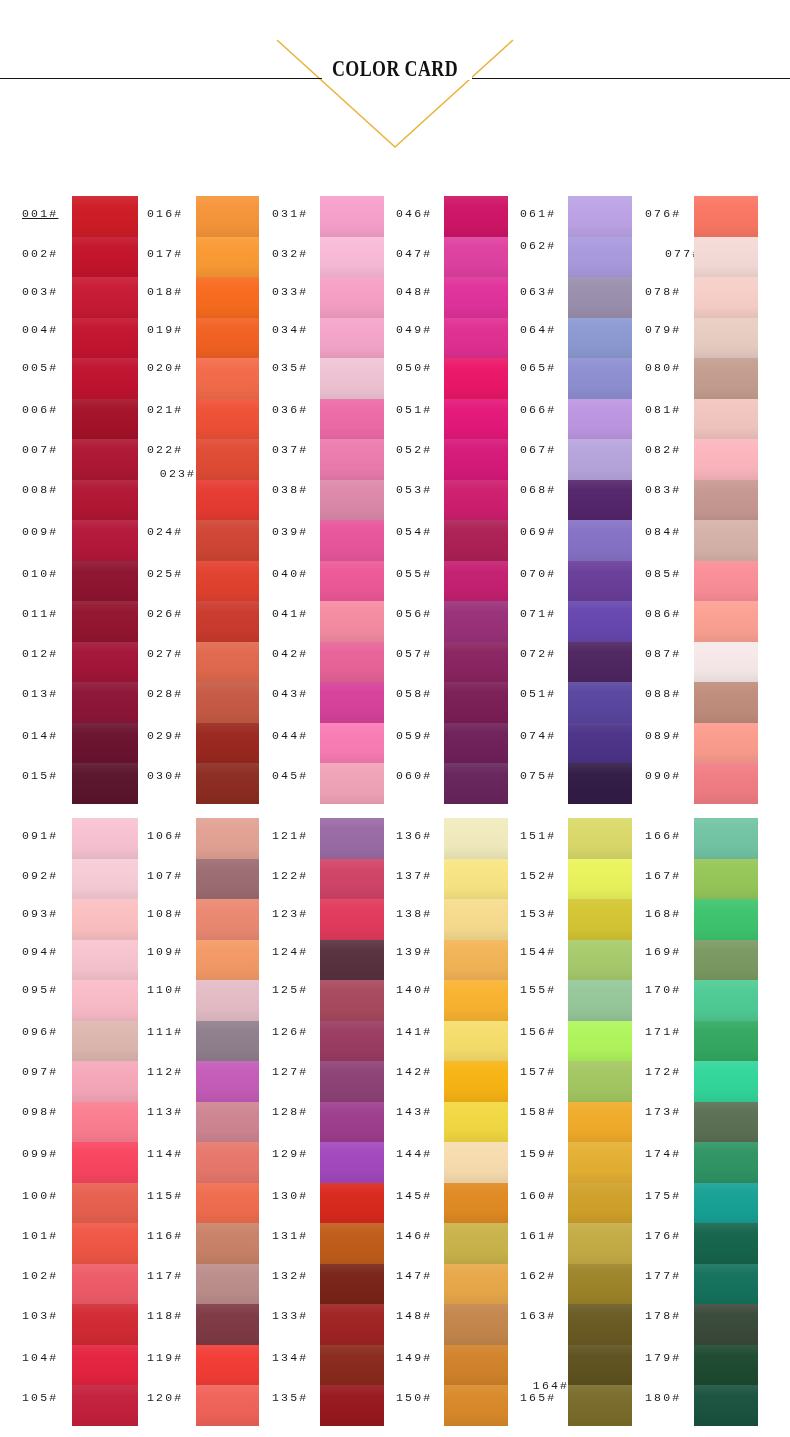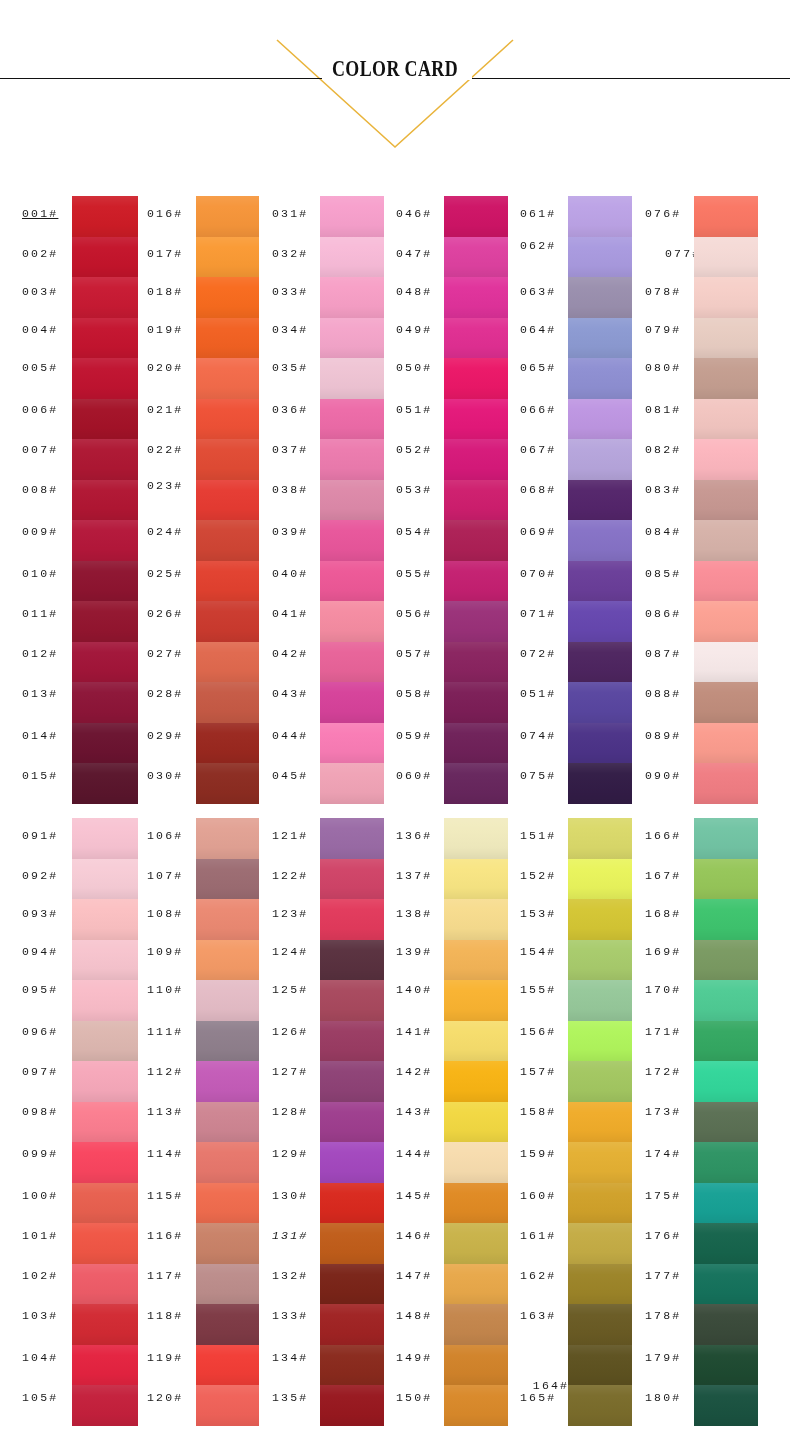--- a/index.html
+++ b/index.html
@@ -171,21 +171,21 @@
     </div>
     <div class="group" style="left: 0px;">
       <div class="labels" style="left: 147px;">
         <div class="label" style="top: 12px;">016#</div>
         <div class="label" style="top: 52px;">017#</div>
         <div class="label" style="top: 90px;">018#</div>
         <div class="label" style="top: 128px;">019#</div>
         <div class="label" style="top: 166px;">020#</div>
         <div class="label" style="top: 208px;">021#</div>
         <div class="label" style="top: 248px;">022#</div>
-        <div class="label" style="top: 284px;">023#</div>
+        <div class="label" style="top: 272px; text-align: center;">023#</div>
         <div class="label" style="top: 330px;">024#</div>
         <div class="label" style="top: 372px;">025#</div>
         <div class="label" style="top: 412px;">026#</div>
         <div class="label" style="top: 452px;">027#</div>
         <div class="label" style="top: 492px;">028#</div>
         <div class="label" style="top: 534px;">029#</div>
         <div class="label" style="top: 574px;">030#</div>
       </div>
       <div class="swatches" style="left: 196px; width: 63px;">
         <div class="swatch" title="016#" style="top: 0px; height: 41px; background: rgb(246, 149, 58);"></div>
@@ -428,21 +428,21 @@
         <div class="label" style="top: 12px;">121#</div>
         <div class="label" style="top: 52px;">122#</div>
         <div class="label" style="top: 90px;">123#</div>
         <div class="label" style="top: 128px;">124#</div>
         <div class="label" style="top: 166px;">125#</div>
         <div class="label" style="top: 208px;">126#</div>
         <div class="label" style="top: 248px;">127#</div>
         <div class="label" style="top: 288px;">128#</div>
         <div class="label" style="top: 330px;">129#</div>
         <div class="label" style="top: 372px;">130#</div>
-        <div class="label" style="top: 412px; font-style: italic;">131#</div>
+        <div class="label" style="top: 412px;">131#</div>
         <div class="label" style="top: 452px;">132#</div>
         <div class="label" style="top: 492px;">133#</div>
         <div class="label" style="top: 534px;">134#</div>
         <div class="label" style="top: 574px;">135#</div>
       </div>
       <div class="swatches" style="left: 320px; width: 64px;">
         <div class="swatch" title="121#" style="top: 0px; height: 41px; background: rgb(154, 107, 166);"></div>
         <div class="swatch" title="122#" style="top: 41px; height: 40px; background: rgb(208, 68, 104);"></div>
         <div class="swatch" title="123#" style="top: 81px; height: 41px; background: rgb(226, 58, 92);"></div>
         <div class="swatch" title="124#" style="top: 122px; height: 40px; background: rgb(89, 49, 63);"></div>

